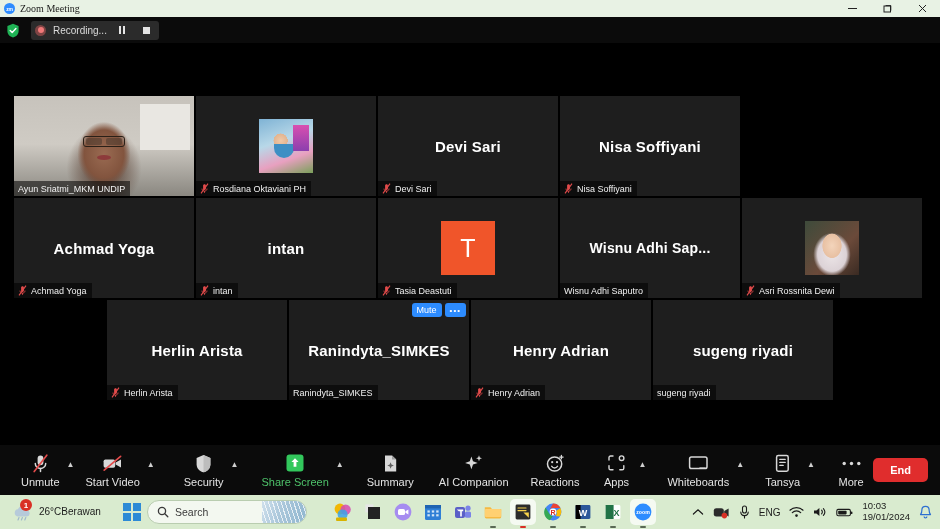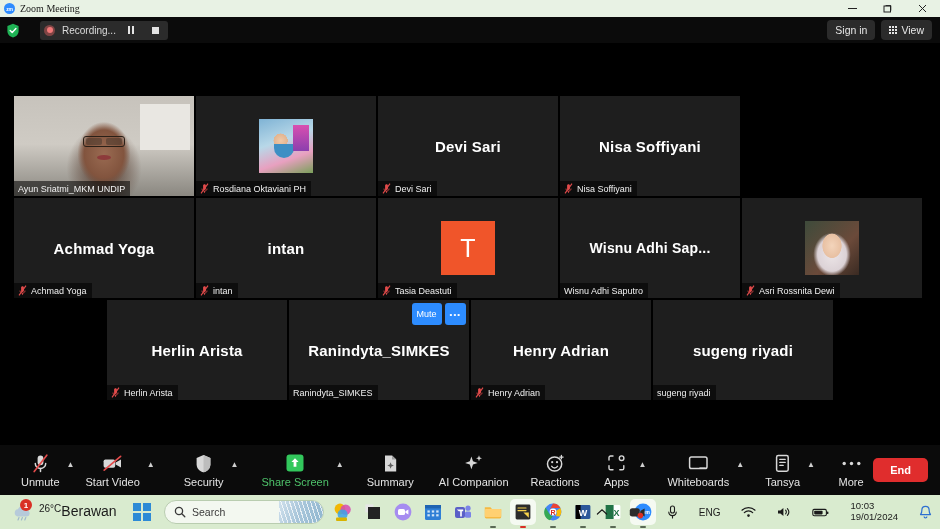--- a/index.html
+++ b/index.html
@@ -31,21 +31,21 @@
 
   
   .zoomtop {
     position: absolute; left: 0; top: 17px; width: 940px; height: 26px;
     background: #0b0b0b; display: flex; align-items: center;
   }
   .shield-ok {
     margin-left: 6px; width: 14px; height: 15px;
   }
   .recbar {
-    margin-left: 20px; height: 19px; background: #2b2b2b; border-radius: 3px;
+    margin-left: 11px; height: 19px; background: #2b2b2b; border-radius: 3px;
     display: flex; align-items: center; padding: 0 4px; gap: 7px;
   }
   .rec-dot {
     width: 11px; height: 11px; border-radius: 50%;
     background: #7e4444; display:flex; align-items:center; justify-content:center;
   }
   .rec-dot i { width: 6px; height: 6px; border-radius: 50%; background: #f07878; display:block; }
   .rec-label { font-size: 10px; color: #dcdcdc; }
   .rec-ctrl {
     width: 17px; height: 17px; display: flex; align-items: center; justify-content: center;
@@ -165,21 +165,21 @@
     font-size: 9px; color: #f0f0f0; white-space: nowrap; overflow: hidden; text-overflow: ellipsis;
   }
   .mic-muted { width: 9px; height: 11px; flex: none; }
 
   
   .tile-hover {
     position: absolute; right: 3px; top: 3px; display: flex; gap: 3px;
   }
   .mini-btn {
     background: #2d8cff; color: #fff; font-size: 9px; border-radius: 3px;
-    height: 22px; display: flex; align-items: center; justify-content: center; padding: 0 5px;
+    height: 14px; display: flex; align-items: center; justify-content: center; padding: 0 5px;
   }
   .mini-btn.dots { padding: 0 5px; letter-spacing: 1px; font-size: 8px; }
 
   
   .toolbar {
     position: absolute; left: 0; bottom: 34px; width: 940px; height: 50px;
     background: #0b0b0b; display: flex; align-items: center;
   }
   .tools { display: flex; align-items: center; }
   .tool {
@@ -201,28 +201,28 @@
   }
 
   
   .taskbar {
     position: absolute; left: 0; bottom: 0; width: 940px; height: 34px;
     background: #d9ebcf; display: flex; align-items: center;
   }
   .weather { display: flex; align-items: center; gap: 5px; padding-left: 12px; }
   .weather .wtxt { display: flex; flex-direction: row; line-height: 1.08; }
   .weather .wt1 { font-size: 10px; color: #1b1b1b; }
-  .weather .wt2 { font-size: 14px; color: #1b1b1b; }
+  .weather .wt2 { font-size: 10px; color: #1b1b1b; }
   .wicon { position: relative; width: 22px; height: 20px; }
   .wbadge {
     position: absolute; left: 8px; top: -3px; width: 12px; height: 12px; border-radius: 50%;
     background: #d93025; color: #fff; font-size: 8px; display: flex;
     align-items: center; justify-content: center; font-weight: bold;
   }
-  .tb-center { position: absolute; left: 133px; display: flex; align-items: center; gap: 13px; }
+  .tb-center { position: absolute; left: 123px; display: flex; align-items: center; gap: 6px; }
   .winflag { display: grid; grid-template-columns: 8px 8px; grid-template-rows: 8px 8px; gap: 2px; }
   .winflag i { background: #2d8ad6; display: block; }
   .searchbox {
     width: 160px; height: 24px; border-radius: 13px; background: #f3f8f0;
     border: 1px solid #b9cdb0; display: flex; align-items: center; gap: 6px;
     padding-left: 9px; position: relative; overflow: hidden;
   }
   .searchbox .sph { font-size: 10.5px; color: #3a3a3a; }
   .search-art {
     position: absolute; right: 0; top: 0; width: 44px; height: 22px;
@@ -236,21 +236,21 @@
   .tapp {
     width: 26px; height: 26px; border-radius: 5px;
     display: flex; align-items: center; justify-content: center; position: relative;
   }
   .tapp.active { background: rgba(255,255,255,.72); }
   .tapp .run {
     position: absolute; bottom: -3px; left: 50%; transform: translateX(-50%);
     width: 6px; height: 2.5px; border-radius: 2px; background: #5a6a55;
   }
   .tapp .run.red { background: #d93025; }
-  .tray { position: absolute; right: 8px; display: flex; align-items: center; gap: 21px; }
+  .tray { position: absolute; right: 8px; display: flex; align-items: center; gap: 9px; }
   .tray .ti { display: flex; align-items: center; justify-content: center; color: #1b1b1b; }
   .tray .lang { font-size: 10px; color: #1b1b1b; }
   .clock { display: flex; flex-direction: column; line-height: 1.15; }
   .clock div { font-size: 9.5px; color: #1b1b1b; }
 </style>
 </head>
 <body>
 
 <div id="app">
 
@@ -294,39 +294,20 @@
         <span class="pause-bars">
             <i></i>
             <i></i>
           </span>
       </div>
       <div class="rec-ctrl">
         <span class="stop-sq"></span>
       </div>
     </div>
 
-    <div class="top-right">
-      <div class="pillbtn">
-        <span>Sign in</span>
-      </div>
-      <div class="pillbtn">
-        <span class="grid-ico">
-          <i></i>
-            <i></i>
-            <i></i>
-            <i></i>
-            <i></i>
-            <i></i>
-            <i></i>
-            <i></i>
-            <i></i>
-        </span>
-        <span>View</span>
-      </div>
-    </div>
   </div>
 
   <div class="gridwrap">
 
     <div class="row row1">
       <div class="tile active">
         <div class="cam-ayun">
           <span class="glasses"></span>
             <span class="lips"></span>
         </div>

